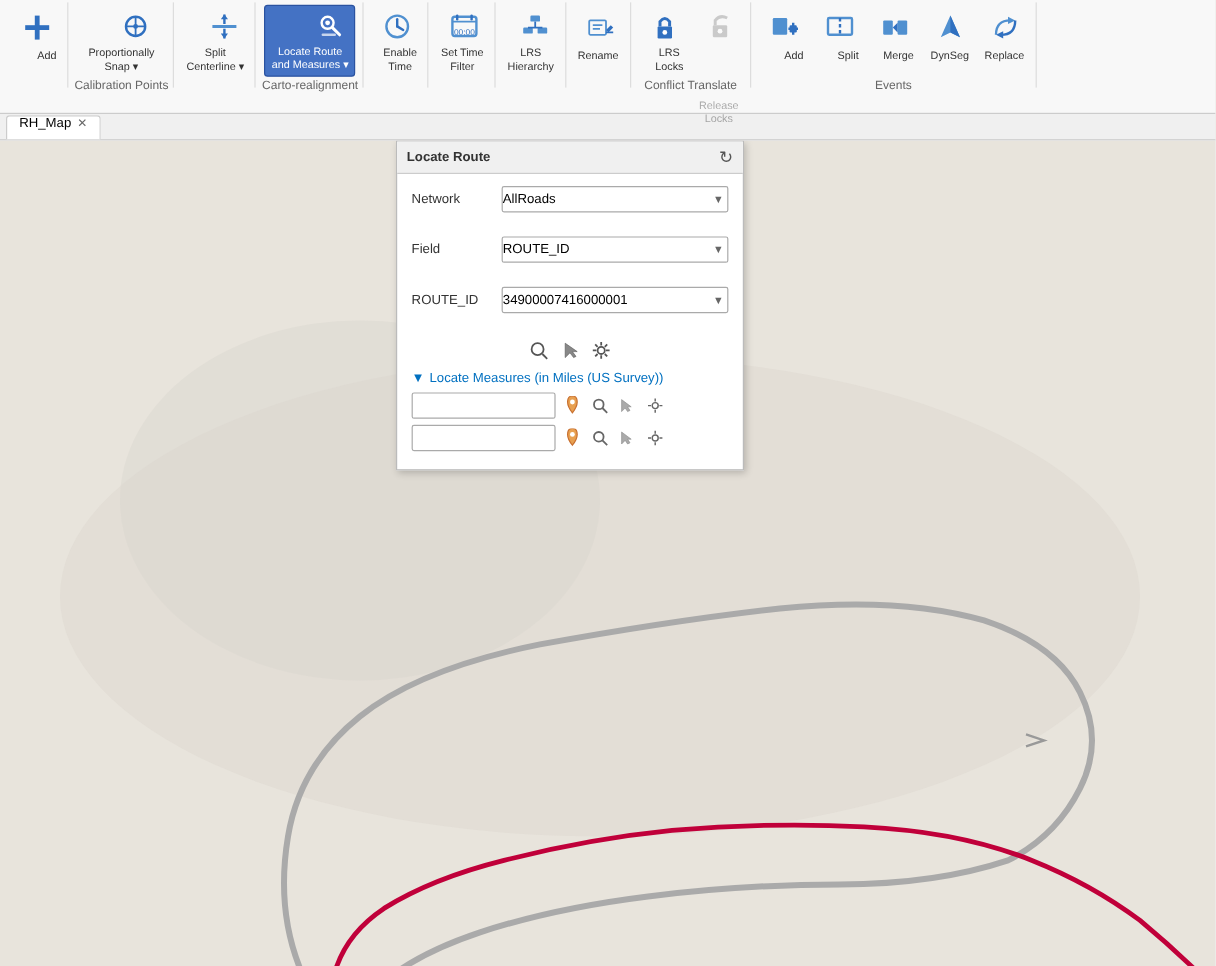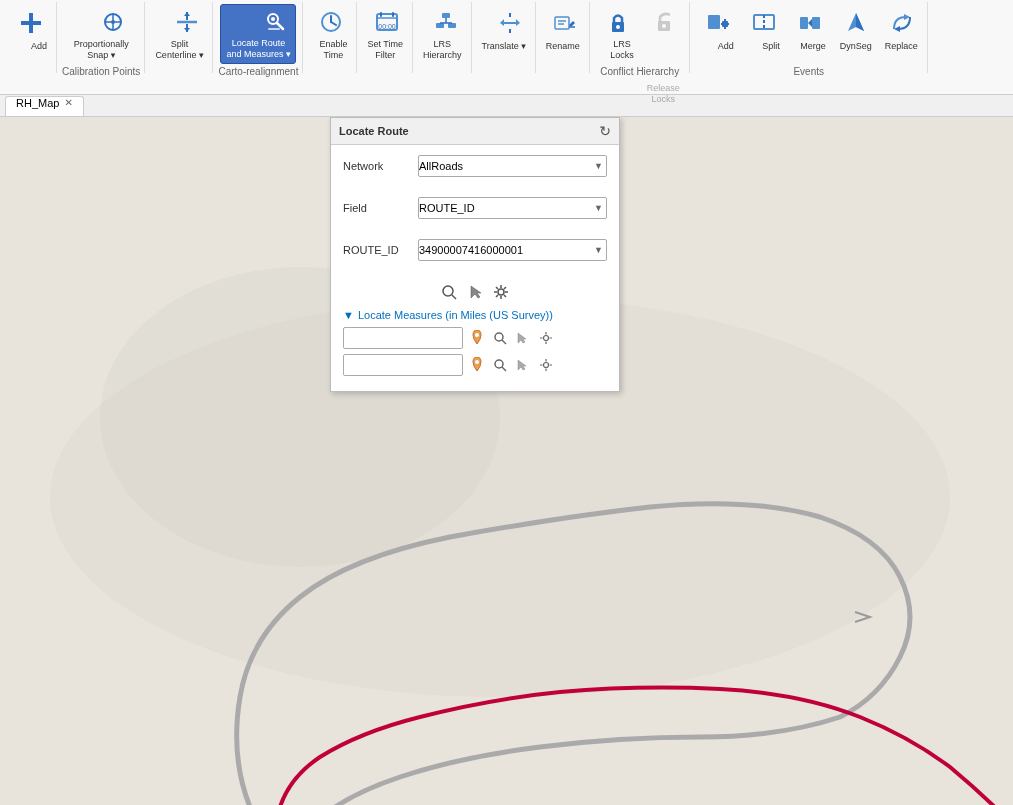--- a/index.html
+++ b/index.html
@@ -170,36 +170,20 @@
               <rect x="16" y="15" width="8" height="5" rx="1" fill="#5090d0"></rect>
               <line x1="14" y1="10" x2="14" y2="15" stroke="#3070c0" stroke-width="1.5"></line>
               <line x1="8" y1="15" x2="20" y2="15" stroke="#3070c0" stroke-width="1.5"></line>
             </svg>
           </div>
           <div class="btn-label">LRS<br>Hierarchy</div>
         </div>
       </div>
     </div>
 
-    <div class="ribbon-group">
-      <div class="ribbon-group-items">
-        <div class="ribbon-btn">
-          <div class="btn-icon">
-            <svg width="28" height="28" viewBox="0 0 28 28">
-              <polygon points="4,14 8,10 8,17" fill="#5090d0"></polygon>
-              <polygon points="24,14 20,10 20,17" fill="#5090d0"></polygon>
-              <line x1="8" y1="14" x2="20" y2="14" stroke="#5090d0" stroke-width="2"></line>
-              <line x1="14" y1="4" x2="14" y2="8" stroke="#3070c0" stroke-width="2"></line>
-              <line x1="14" y1="20" x2="14" y2="24" stroke="#3070c0" stroke-width="2"></line>
-            </svg>
-          </div>
-          <div class="btn-label">Translate ▾</div>
-        </div>
-      </div>
-    </div>
 
     <div class="ribbon-group">
       <div class="ribbon-group-items">
         <div class="ribbon-btn">
           <div class="btn-icon">
             <svg width="28" height="28" viewBox="0 0 28 28">
               <rect x="5" y="8" width="14" height="12" rx="1" fill="none" stroke="#5090d0" stroke-width="1.5"></rect>
               <line x1="8" y1="12" x2="16" y2="12" stroke="#5090d0" stroke-width="1.5"></line>
               <line x1="8" y1="15" x2="14" y2="15" stroke="#5090d0" stroke-width="1.5"></line>
               <path d="M19 16 L23 12 L25 14 L21 18 Z" fill="#3070c0"></path>
@@ -227,21 +211,21 @@
           <div class="btn-icon">
             <svg width="28" height="28" viewBox="0 0 28 28">
               <rect x="8" y="14" width="12" height="10" rx="1" fill="#888"></rect>
               <path d="M10 14 L10 10 Q14 5 20 8" fill="none" stroke="#888" stroke-width="2.5"></path>
               <circle cx="14" cy="19" r="2" fill="white"></circle>
             </svg>
           </div>
           <div class="btn-label">Release<br>Locks</div>
         </div>
       </div>
-      <div class="ribbon-group-label">Conflict Hierarchy</div>
+      <div class="ribbon-group-label">Conflict Translate</div>
     </div>
 
     <div class="ribbon-group">
       <div class="ribbon-group-items">
         <div class="ribbon-btn">
           <div class="btn-icon">
             <svg width="28" height="28" viewBox="0 0 28 28">
               <rect x="4" y="6" width="12" height="14" rx="1" fill="#5090d0"></rect>
               <rect x="18" y="12" width="6" height="6" rx="1" fill="#3070c0"></rect>
               <line x1="21" y1="10" x2="21" y2="20" stroke="#3070c0" stroke-width="2"></line>

